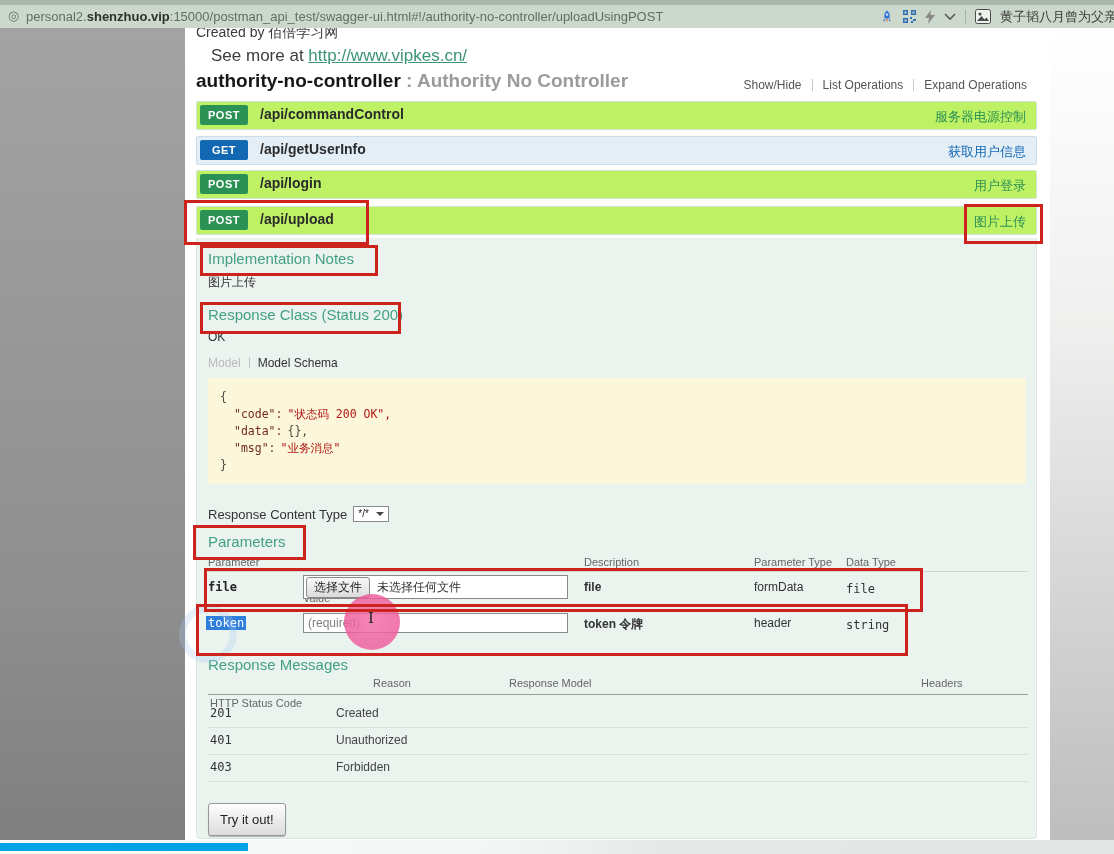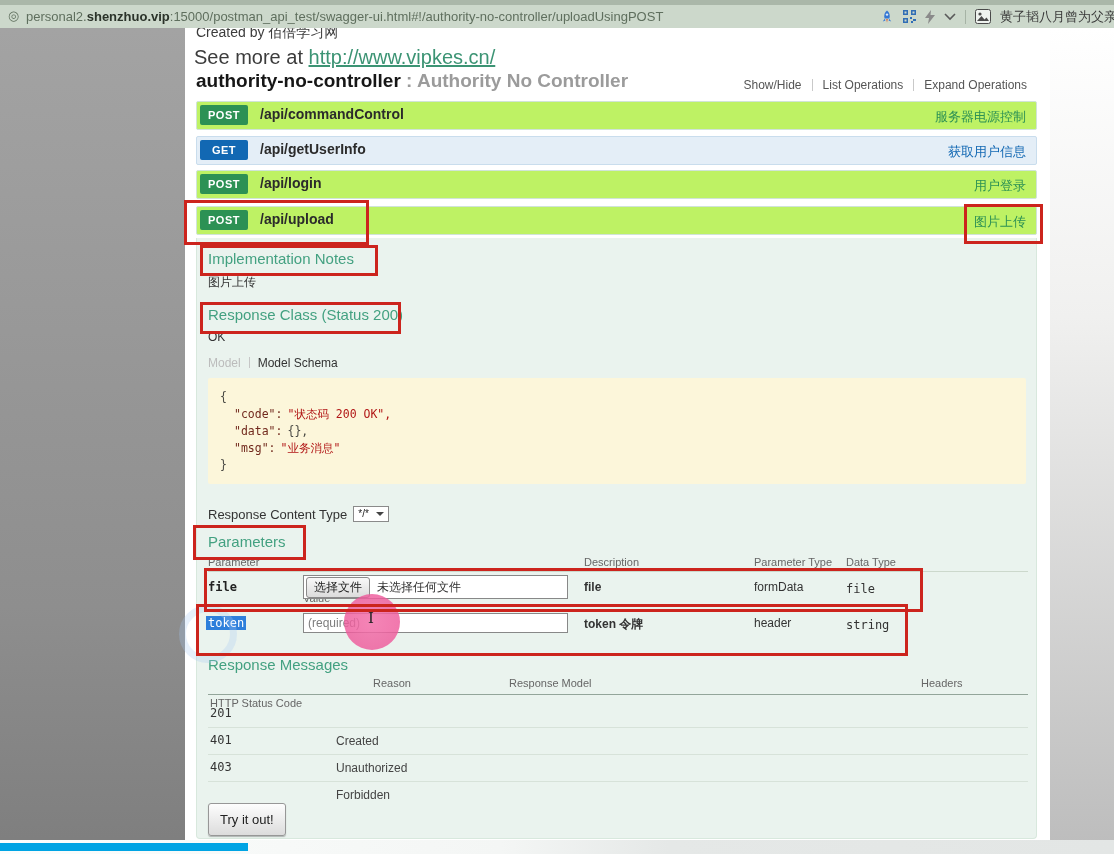--- a/index.html
+++ b/index.html
@@ -21,21 +21,21 @@
   .desktop{position:absolute;left:0;top:28px;width:1114px;height:826px;
     background:linear-gradient(180deg,#a3a3a3 0%,#8e8e8e 70%,#7e7e7e 100%);}
   .desktop-right{position:absolute;left:1050px;top:0;width:64px;height:826px;
     background:linear-gradient(180deg,#ffffff 0%,#f0f0ef 35%,#bcbcbc 100%);}
   .bottomstrip{position:absolute;left:0;top:812px;width:1114px;height:14px;
     background:linear-gradient(90deg,#fbfdfc 0%,#f4f6f5 45%,#e5e8e7 60%,#e3e6e5 100%);}
   .progress{position:absolute;left:0;top:815px;width:248px;height:8px;background:#00a4e4;}
   
   .page{position:absolute;left:185px;top:0;width:865px;height:812px;background:#ffffff;overflow:hidden;}
   .created-by{position:absolute;left:11px;top:-4px;font-size:14px;color:#3c3c3c;}
-  .see-more{position:absolute;left:9px;top:18px;font-size:20px;color:#3c3c3c;}
+  .see-more{position:absolute;left:26px;top:18px;font-size:17px;color:#3c3c3c;}
   .see-more a{color:#3c9474;text-decoration:underline;}
   .ctl-heading{position:absolute;left:11px;top:42px;font-size:19px;white-space:nowrap;}
   .ctl-heading .nm{font-weight:700;color:#161616;}
   .ctl-heading .sep,.ctl-heading .ds{font-weight:700;color:#9b9b9b;}
   .ctl-actions{position:absolute;right:13px;top:50px;font-size:12px;color:#555;display:flex;align-items:center;}
   .ctl-actions .act{padding:0 10px;cursor:pointer;}
   .ctl-actions .bar{width:1px;height:12px;background:#c9c9c9;}
   
   .op{position:absolute;left:11px;width:839px;height:27px;border-radius:2px;}
   .op.post{background:#bef264;border:1px solid #d0e4d8;}
@@ -82,21 +82,21 @@
     font-size:12px;padding:1px 7px;border-radius:3px;color:#222;font-family:"Liberation Sans",sans-serif;}
   .file-status{font-size:12px;color:#333;margin-left:7px;white-space:nowrap;}
   .token-inp{position:absolute;left:106px;top:5px;width:255px;height:18px;border:1px solid #888;
     font-size:12px;padding:0 4px;color:#333;font-family:"Liberation Sans",sans-serif;}
   .token-inp::placeholder{color:#7d7d7d;opacity:1;}
   
   .rmhead-line{position:absolute;left:11px;top:456px;width:820px;height:1px;background:#93a59a;}
   .rc1{left:13px;} .rc2{left:139px;} .rc3{left:312px;} .rc4{left:724px;}
   .rmrow{position:absolute;left:11px;width:820px;height:27px;border-bottom:1px solid #d7e2d9;}
   .rmcode{position:absolute;left:2px;top:6px;font-family:"DejaVu Sans Mono",monospace;font-size:12px;color:#333;}
-  .rmreason{position:absolute;left:128px;top:6px;font-size:12px;color:#444;margin-top:28px;}
+  .rmreason{position:absolute;left:128px;top:6px;font-size:12px;color:#444;}
   .try-btn{position:absolute;left:11px;top:565px;font-size:13px;color:#222;padding:8px 11px;
     border:1px solid #979797;border-radius:3px;background:linear-gradient(#fdfdfd,#dcdcdc);
     box-shadow:0 1px 1px rgba(0,0,0,.25);font-family:"Liberation Sans",sans-serif;}
   
   .anno{position:absolute;border:3px solid #cc241d;pointer-events:none;z-index:20;}
   .pink-circle{position:absolute;left:344px;top:594px;width:56px;height:56px;border-radius:50%;
     background:radial-gradient(circle,rgba(243,116,172,.88) 0%,rgba(238,90,155,.82) 70%,rgba(238,90,155,.55) 100%);
     z-index:18;pointer-events:none;}
   .blue-ring{position:absolute;left:179px;top:605px;width:44px;height:44px;border-radius:50%;
     border:7px solid rgba(165,200,245,.28);z-index:17;pointer-events:none;}

